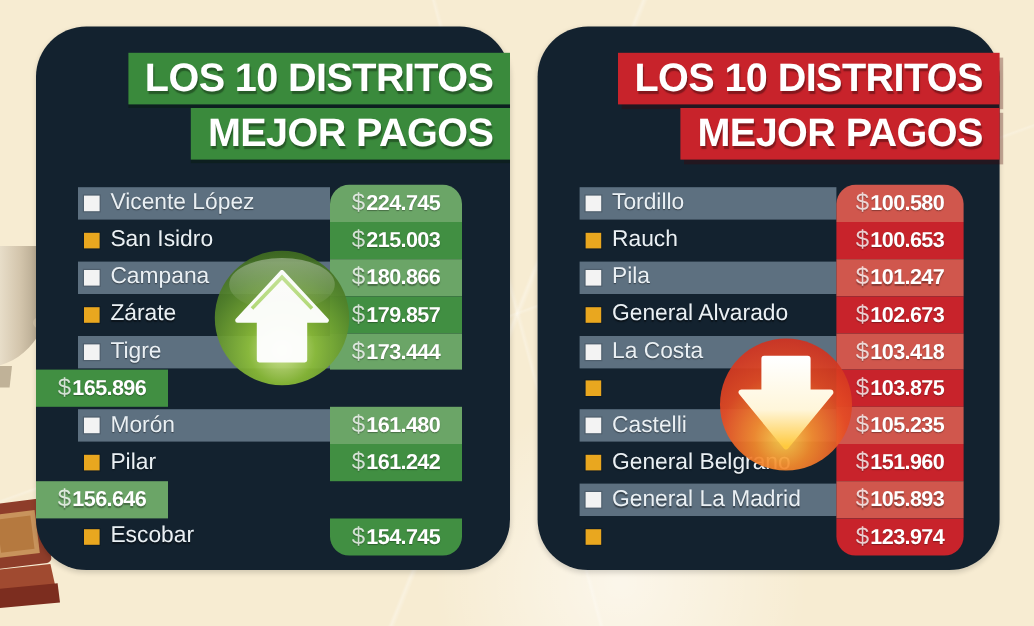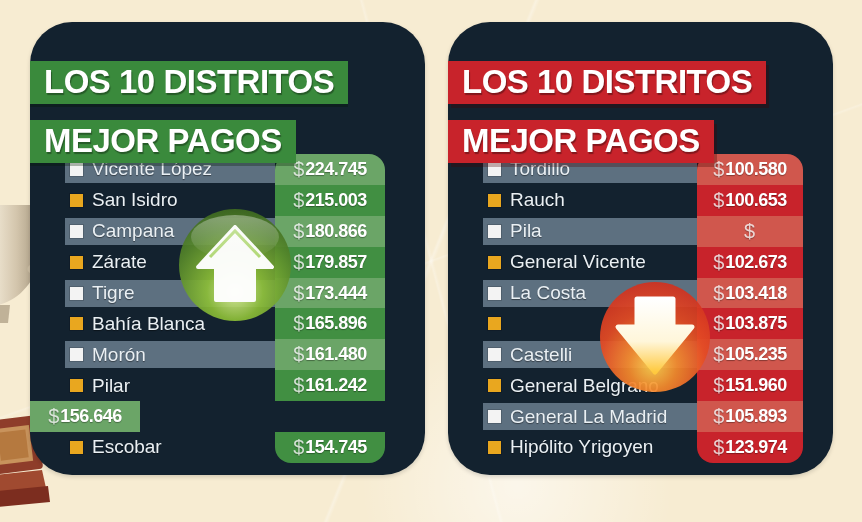--- a/index.html
+++ b/index.html
@@ -15,27 +15,27 @@
       linear-gradient(112deg, transparent 49.75%, rgba(255,255,255,0.30) 50%, transparent 50.35%),
       linear-gradient(75deg,  transparent 49.8%,  rgba(255,255,255,0.25) 50%, transparent 50.3%),
       linear-gradient(160deg, transparent 49.8%,  rgba(255,255,255,0.22) 50%, transparent 50.3%);
   }
   .panel{
     position:absolute;top:22px;height:453px;background:#13222f;
     border-radius:42px;box-shadow:0 2px 4px rgba(0,0,0,0.15);
   }
   .p-left{left:30px;width:395px;}
   .p-right{left:448px;width:385px;}
-  .header{text-align:left;padding-top:39px;position:relative;z-index:3;}
+  .header{text-align:right;padding-top:22px;position:relative;z-index:3;}
   .hline{
     display:inline-block;color:#ffffff;font-weight:bold;font-size:33px;
     line-height:1.12;padding:3px 14px;letter-spacing:-0.5px;
     text-shadow:1px 2px 1px rgba(0,0,0,0.35);
   }
-  .hline2{margin-top:16px;}
+  .hline2{margin-top:3px;}
   .p-left .hline{background:#3a8a3c;box-shadow:0 3px 0 rgba(0,25,0,0.30);}
   .p-right .hline{background:#c8232b;box-shadow:3px 4px 0 rgba(70,0,0,0.30);}
   .rows{position:absolute;top:132px;left:0;right:0;z-index:1;}
   .row{height:30.9px;display:flex;align-items:stretch;}
   .name-cell{
     flex:1;margin-left:35px;display:flex;align-items:center;
     height:27px;align-self:center;
   }
   .row.banded .name-cell{background:#5d7080;}
   .bullet{width:13px;height:13px;margin-left:5px;margin-right:9px;flex:0 0 auto;}
@@ -155,24 +155,20 @@
       <div class="name-cell">
           <span class="bullet b-w"></span>
           <span class="dname">Tigre</span>
         </div>
       <div class="value-cell vc-light">
           <span class="cur">$</span>
           <span class="amt">173.444</span>
         </div>
     </div>
     <div class="row">
-      <div class="name-cell">
-          <span class="bullet b-o"></span>
-          <span class="dname">Bahía Blanca</span>
-        </div>
       <div class="value-cell vc-dark">
           <span class="cur">$</span>
           <span class="amt">165.896</span>
         </div>
     </div>
     <div class="row banded">
       <div class="name-cell">
           <span class="bullet b-w"></span>
           <span class="dname">Morón</span>
         </div>
@@ -236,26 +232,27 @@
           <span class="amt">100.653</span>
         </div>
     </div>
     <div class="row banded">
       <div class="name-cell">
           <span class="bullet b-w"></span>
           <span class="dname">Pila</span>
         </div>
       <div class="value-cell vc-light">
           <span class="cur">$</span>
-        </div>
-    </div>
-    <div class="row">
-      <div class="name-cell">
-          <span class="bullet b-o"></span>
-          <span class="dname">General Vicente</span>
+          <span class="amt">101.247</span>
+        </div>
+    </div>
+    <div class="row">
+      <div class="name-cell">
+          <span class="bullet b-o"></span>
+          <span class="dname">General Alvarado</span>
         </div>
       <div class="value-cell vc-dark">
           <span class="cur">$</span>
           <span class="amt">102.673</span>
         </div>
     </div>
     <div class="row banded">
       <div class="name-cell">
           <span class="bullet b-w"></span>
           <span class="dname">La Costa</span>
@@ -300,21 +297,20 @@
           <span class="dname">General La Madrid</span>
         </div>
       <div class="value-cell vc-light">
           <span class="cur">$</span>
           <span class="amt">105.893</span>
         </div>
     </div>
     <div class="row">
       <div class="name-cell">
           <span class="bullet b-o"></span>
-          <span class="dname">Hipólito Yrigoyen</span>
         </div>
       <div class="value-cell vc-dark vc-last">
           <span class="cur">$</span>
           <span class="amt">123.974</span>
         </div>
     </div>
   </div>
 </div>
 
 <div class="badge badge-up">

